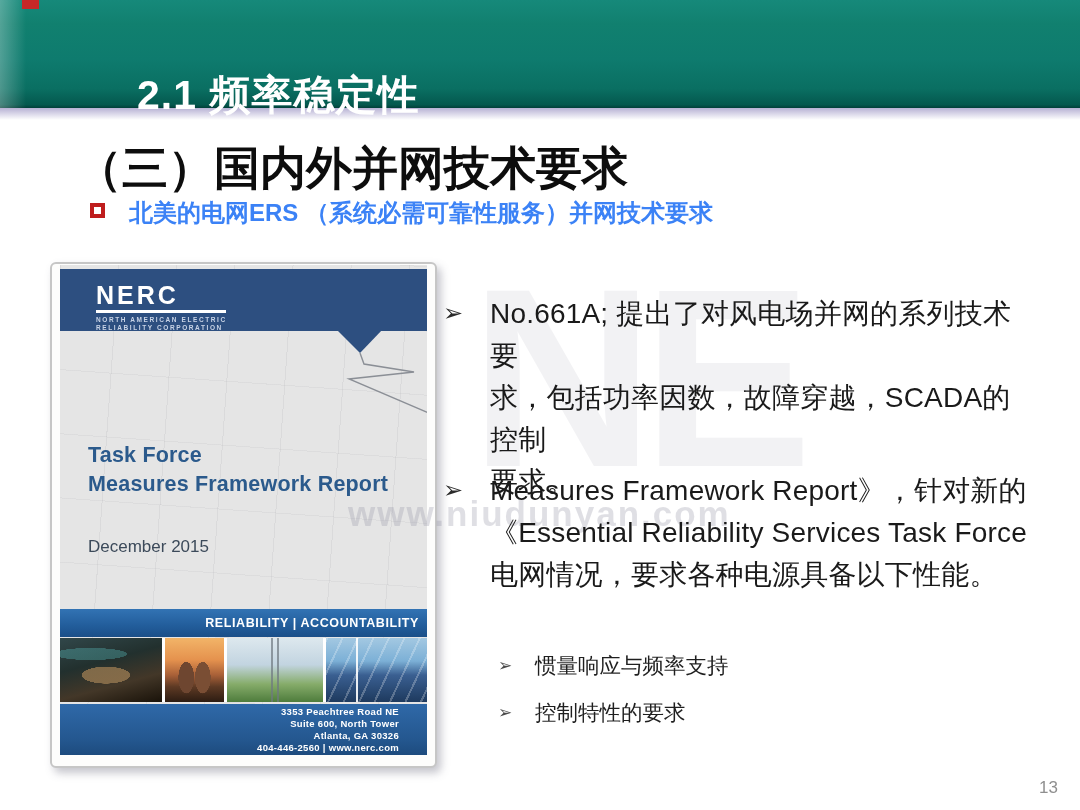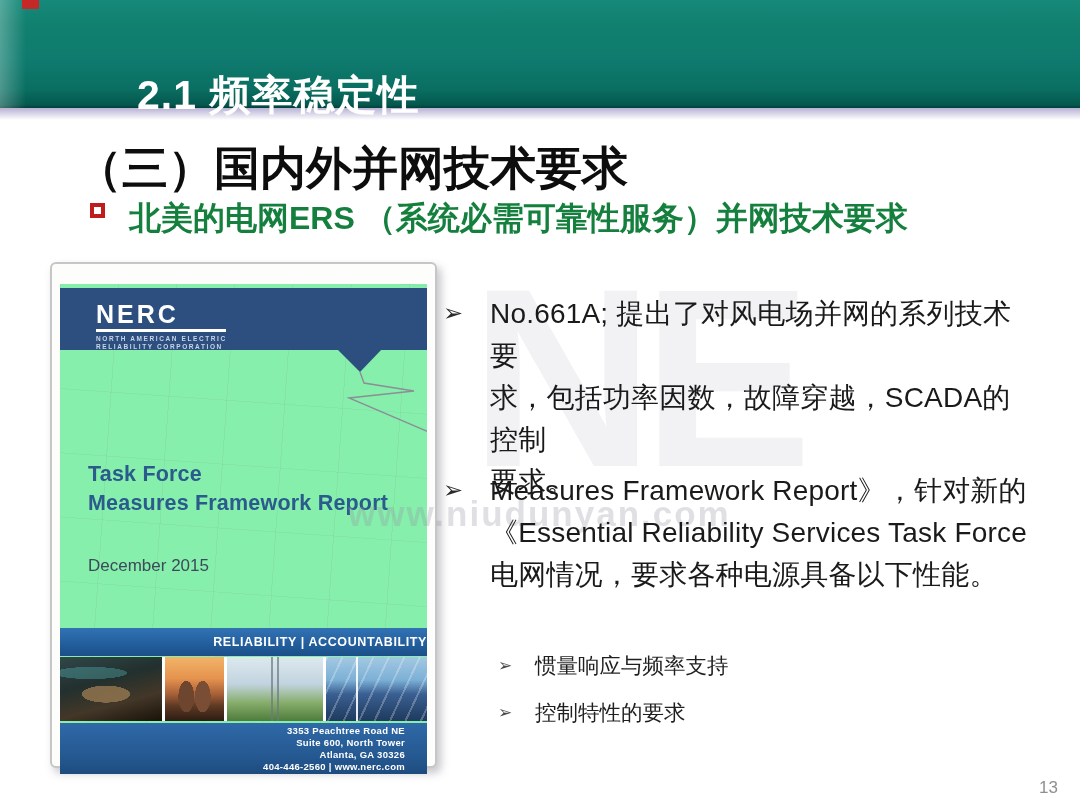--- a/index.html
+++ b/index.html
@@ -15,49 +15,49 @@
   .header-shadow { position:absolute; left:0; top:108px; width:1080px; height:12px;
     background:linear-gradient(180deg,#b7b1d4 0%, rgba(255,255,255,0) 100%); }
   .red-accent { position:absolute; left:22px; top:0; width:17px; height:9px; background:#c62828; }
   .header-title { position:absolute; left:137px; top:36px; font-size:41px; font-weight:bold;
     color:#ffffff; letter-spacing:1px;margin-top:32px; }
 
   
   .section-title { position:absolute; left:76px; top:138px; font-size:46px; font-weight:bold; color:#0d0d0d; }
   .bullet-heading { position:absolute; left:90px; top:197px; display:flex; align-items:flex-start; }
   .red-square { width:15px; height:15px; border:4px solid #bf1d1d; margin-top:6px; background:transparent; }
-  .bullet-heading-text { margin-left:24px; font-size:32px; font-weight:bold; color:#15803d; }
+  .bullet-heading-text { margin-left:24px; font-size:24px; font-weight:bold; color:#3b82f6; }
 
   
   .wm-letters { position:absolute; left:470px; top:250px; font-size:255px; font-weight:bold;
     color:rgba(130,130,150,0.10); letter-spacing:-12px; z-index:3; line-height:1; }
   .wm-url { position:absolute; left:348px; top:494px; font-size:35px; font-weight:bold;
     color:rgba(150,150,165,0.30); letter-spacing:2px; z-index:3; }
 
   
   .cover-card { position:absolute; left:50px; top:262px; width:387px; height:506px;
     background:#fdfdfc; border:2px solid #c6c6c6; border-radius:6px;
     box-shadow:4px 5px 8px rgba(90,90,110,0.35); z-index:2; }
-  .cover-inner { position:absolute; left:8px; top:20px; width:367px; height:490px; background:#86efac; overflow:hidden; }
+  .cover-inner { position:absolute; left:8px; top:1px; width:367px; height:490px; background:#e5e5e5; overflow:hidden; }
   .cover-grid { position:absolute; inset:0;
     background:
       repeating-linear-gradient(94deg, rgba(120,120,130,0.10) 0 1px, transparent 1px 58px),
       repeating-linear-gradient(4deg, rgba(120,120,130,0.08) 0 1px, transparent 1px 64px); }
   .nerc-band { position:absolute; left:0px; top:4px; width:367px; height:62px; background:#2d4f80; }
   .nerc-logo { position:absolute; left:36px; top:14px; }
   .nerc-word { color:#ffffff; font-size:25px; font-weight:bold; letter-spacing:3px; line-height:1; }
   .nerc-rule { width:130px; height:3px; background:#ffffff; margin:2px 0 3px 0; }
   .nerc-sub { color:#c9d4e6; font-size:6.5px; font-weight:bold; letter-spacing:1.6px; line-height:8px; }
   .cover-svg { position:absolute; inset:0; width:100%; height:100%; }
   .cover-title { position:absolute; left:28px; top:176px; font-size:21.5px; font-weight:bold;
     color:#2b5a8c; line-height:29px; letter-spacing:0.2px; }
   .cover-date { position:absolute; left:28px; top:272px; font-size:17px; color:#3c4a5a; }
   .tagline-band { position:absolute; left:0; top:344px; width:367px; height:28px;
     background:linear-gradient(180deg,#3273b4 0%, #225d9b 60%, #1b4f88 100%);
-    display:flex; align-items:center; justify-content:flex-end; padding-right:0; }
+    display:flex; align-items:center; justify-content:flex-end; padding-right:8px; }
   .tagline-text { color:#ffffff; font-size:12.5px; font-weight:bold; letter-spacing:0.6px; }
   .photo-strip { position:absolute; left:0; top:373px; width:367px; height:64px; display:flex; gap:3px; background:#ffffff; }
   .photo { height:100%; }
   .photo-1 { flex:101;
     background:
       radial-gradient(ellipse 40px 14px at 45% 58%, rgba(150,120,80,0.8) 0 60%, transparent 61%),
       radial-gradient(ellipse 60px 10px at 30% 25%, rgba(90,190,190,0.35) 0 60%, transparent 61%),
       linear-gradient(165deg,#31474a 0%, #22302e 38%, #433728 68%, #191209 100%); }
   .photo-2 { flex:59;
     background:
@@ -68,21 +68,21 @@
     background:
       linear-gradient(90deg, transparent 0 46%, rgba(110,120,128,0.7) 46% 48%, transparent 48% 52%, rgba(110,120,128,0.7) 52% 54%, transparent 54% 100%),
       linear-gradient(180deg,#dde8ee 0%, #c2d4e0 42%, #86ac6a 72%, #4e7c3c 100%); }
   .photo-4 { flex:100;
     background:
       linear-gradient(90deg, transparent 0 30%, rgba(255,255,255,0.9) 30% 32%, transparent 32% 100%),
       repeating-linear-gradient(115deg, rgba(255,255,255,0.25) 0 2px, transparent 2px 14px),
       linear-gradient(180deg,#a3c8e2 0%, #7cb0d6 36%, #3a5f91 58%, #1e3a5e 100%); }
   .footer-band { position:absolute; left:0; top:439px; width:367px; height:51px;
     background:linear-gradient(180deg,#2f69a8 0%, #24578f 70%, #1d4b7e 100%);
-    display:flex; flex-direction:column; align-items:flex-end; justify-content:center; padding-right:22px; }
+    display:flex; flex-direction:column; align-items:flex-end; justify-content:center; padding-right:28px; }
   .footer-line { color:#ffffff; font-size:9.5px; font-weight:bold; line-height:12px; letter-spacing:0.3px; }
 
   
   .bullet { position:absolute; left:443px; width:590px; display:flex; z-index:4; }
   .bullet-marker { font-size:24px; color:#2b2b2b; line-height:40px; width:47px; flex:none; }
   .bullet-lines { font-size:28px; color:#1a1a1a; line-height:42px; letter-spacing:0.2px; }
   .bullet-1 { top:293px; }
   .bullet-2 { top:470px; }
   .sub-bullet { position:absolute; left:498px; display:flex; z-index:4; }
   .sub-marker { font-size:17px; color:#4a4a4a; line-height:30px; width:37px; flex:none; }

